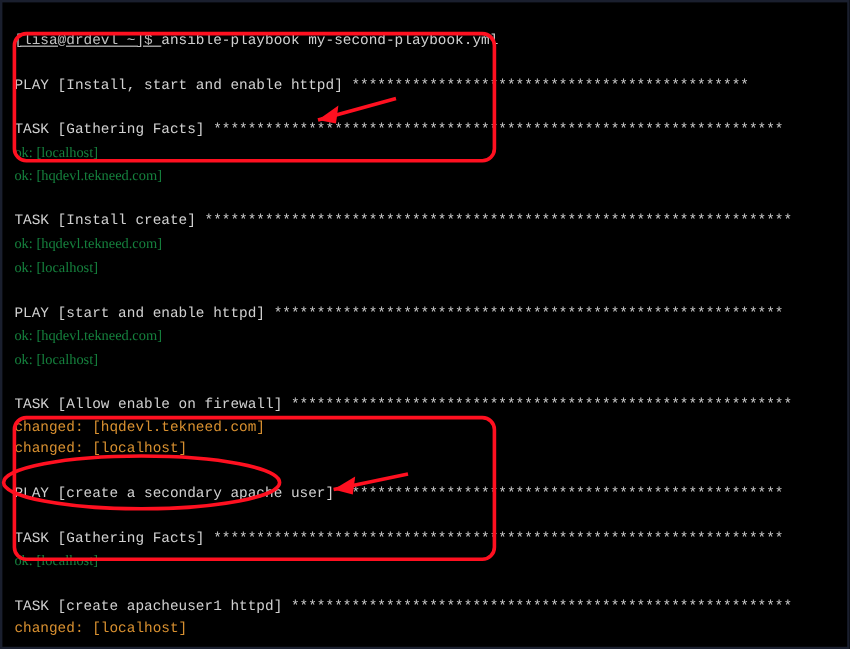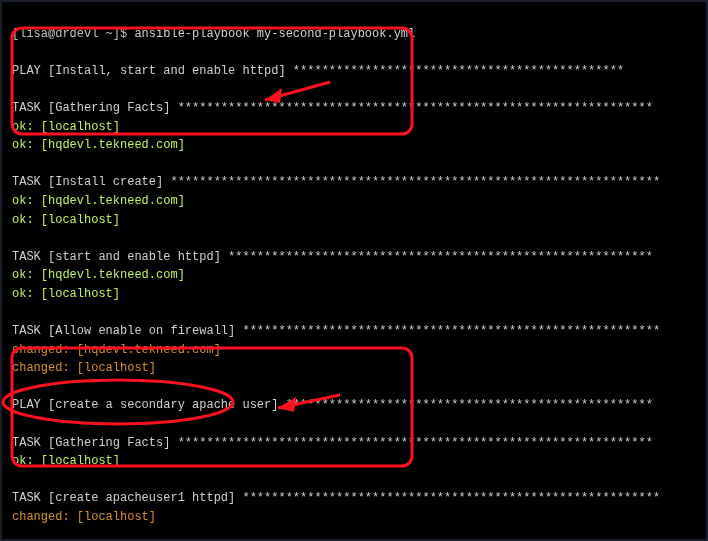--- a/index.html
+++ b/index.html
@@ -16,24 +16,24 @@
   }
   .terminal {
     background: #000;
     padding: 4px 10px;
     width: 704px;
     height: 537px;
     position: relative;
     line-height: 1.55;
     white-space: pre;
   }
-  .green { color: #bef264; }
+  .green { color: #15803d; font-family: Liberation Serif, serif; }
   .orange { color: #d89030; }
   .white { color: #d0d0d0; }
-  .prompt { color: #c0c0c0; }
+  .prompt { color: #c0c0c0; text-decoration: underline; }
   svg.overlay {
     position: absolute;
     top: 0; left: 0;
     pointer-events: none;
   }
 </style>
 </head>
 <body>
 
 <div class="terminal">
@@ -42,21 +42,21 @@
 <span class="white">PLAY [Install, start and enable httpd] **********************************************</span>
 
 <span class="white">TASK [Gathering Facts] ******************************************************************</span>
 <span class="green">ok: [localhost]</span>
 <span class="green">ok: [hqdevl.tekneed.com]</span>
 
 <span class="white">TASK [Install create] ********************************************************************</span>
 <span class="green">ok: [hqdevl.tekneed.com]</span>
 <span class="green">ok: [localhost]</span>
 
-<span class="white">TASK [start and enable httpd] ***********************************************************</span>
+<span class="white">PLAY [start and enable httpd] ***********************************************************</span>
 <span class="green">ok: [hqdevl.tekneed.com]</span>
 <span class="green">ok: [localhost]</span>
 
 <span class="white">TASK [Allow enable on firewall] **********************************************************</span>
 <span class="orange">changed: [hqdevl.tekneed.com]</span>
 <span class="orange">changed: [localhost]</span>
 
 <span class="white">PLAY [create a secondary apache user] ***************************************************</span>
 
 <span class="white">TASK [Gathering Facts] ******************************************************************</span>

